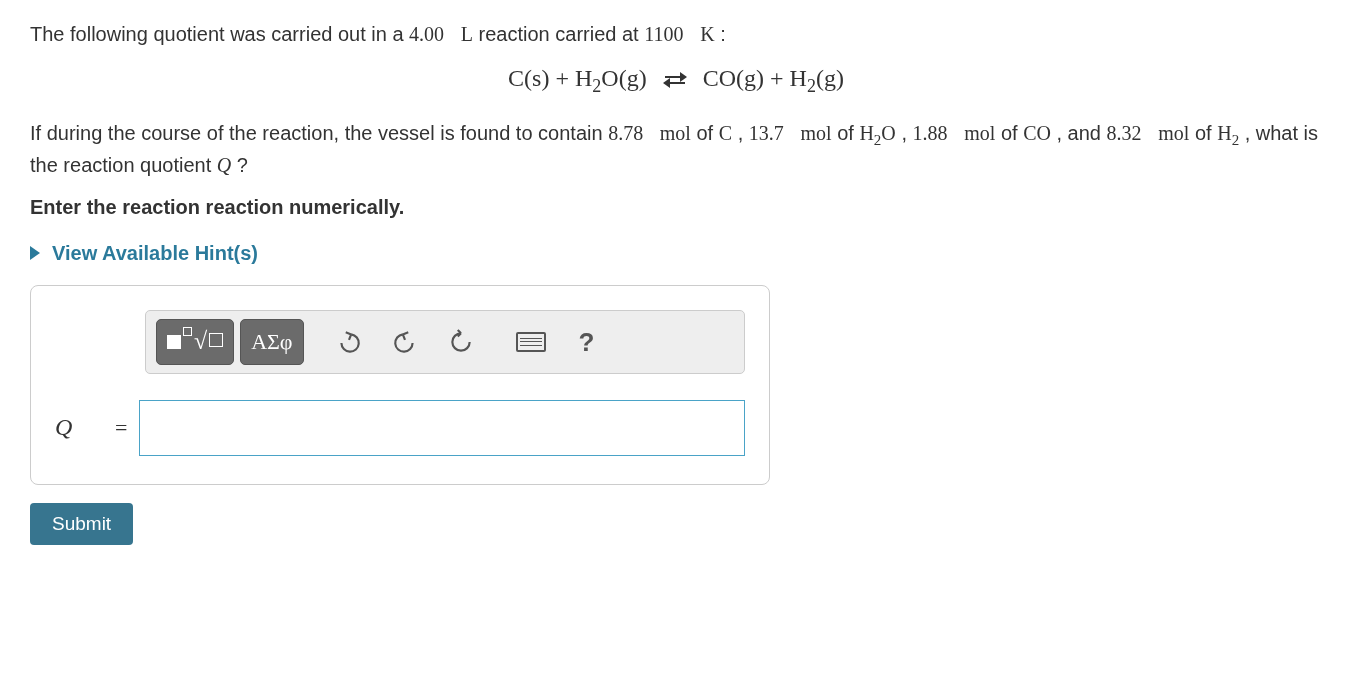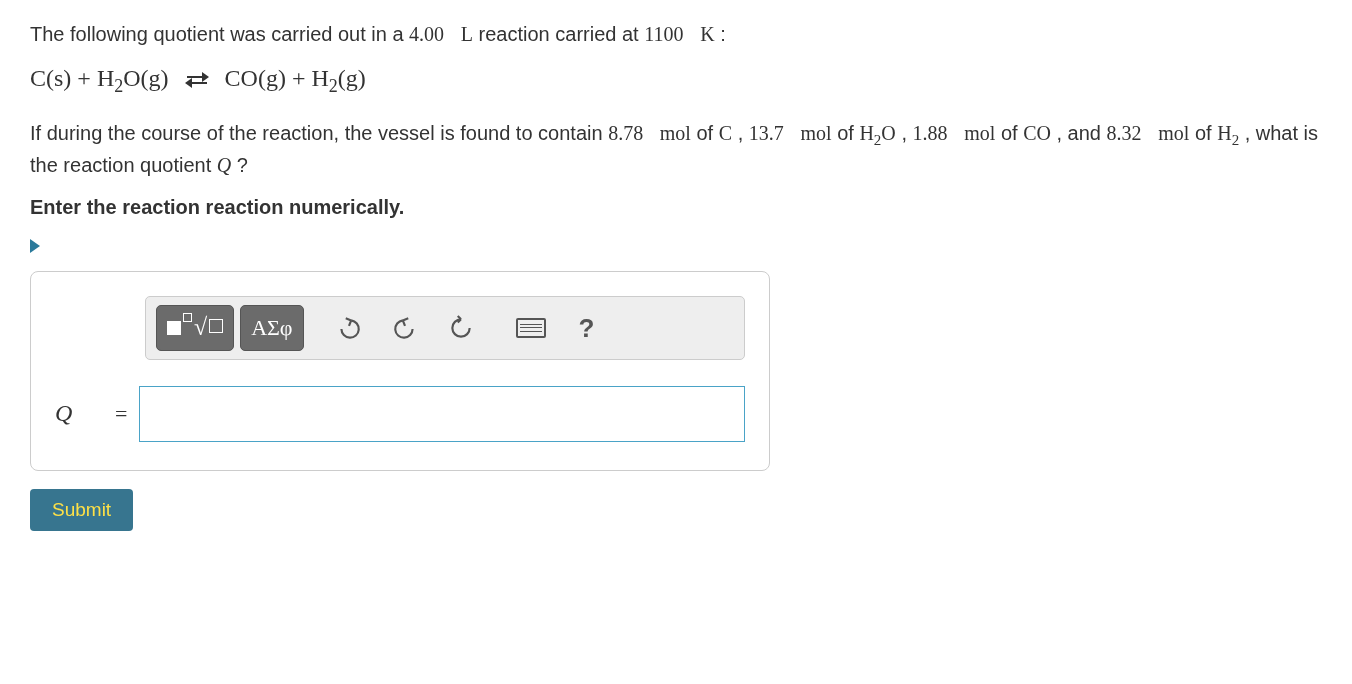--- a/index.html
+++ b/index.html
@@ -13,21 +13,21 @@
   }
   .problem-text {
     margin-bottom: 12px;
   }
   .serif {
     font-family: Liberation Serif, serif;
   }
   .equation {
     font-family: "Times New Roman", Times, serif;
     font-size: 24px;
-    text-align: left;
+    text-align: center;
     margin: 14px 0 20px 0;
   }
   .sub {
     font-size: 0.75em;
     vertical-align: sub;
     position: relative;
   }
   .instruction {
     font-weight: bold;
     margin: 14px 0;
@@ -140,21 +140,21 @@
     flex: 1;
     height: 56px;
     border: 1px solid #4aa3c7;
     outline: none;
     font-size: 20px;
     padding: 0 10px;
     box-sizing: border-box;
   }
   .submit-btn {
     background: #37758f;
-    color: #fde047;
+    color: #ffffff;
     border: none;
     border-radius: 4px;
     padding: 10px 22px;
     font-size: 19px;
     margin-top: 18px;
     cursor: pointer;
   }
 
   
   .svgicon { width: 26px; height: 26px; stroke: #555; fill: none; stroke-width: 2; }
@@ -238,20 +238,21 @@
   <span class="serif">H</span><span class="serif sub">2</span>
   <span>, what is the reaction quotient </span>
   <span class="serif" style="font-style:italic">Q</span>
   <span>?</span>
 </div>
 
 <div class="instruction">Enter the reaction reaction numerically.</div>
 
 <div class="hints-toggle">
   <span class="triangle"></span>
+  <span>View Available Hint(s)</span>
 </div>
 
 <div class="answer-box">
   <div class="toolbar">
     <div class="tool-btn dark">
       <span class="math-icon">
         <span class="stop"></span>
         <span class="tinybox"></span>
           <span class="root">√</span>
           <span class="rootbox"></span>

